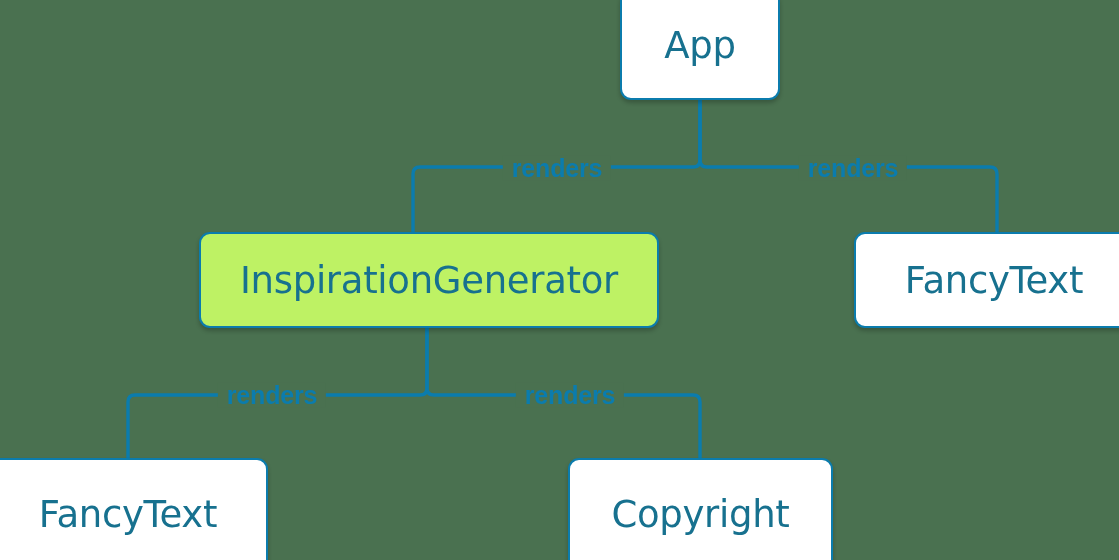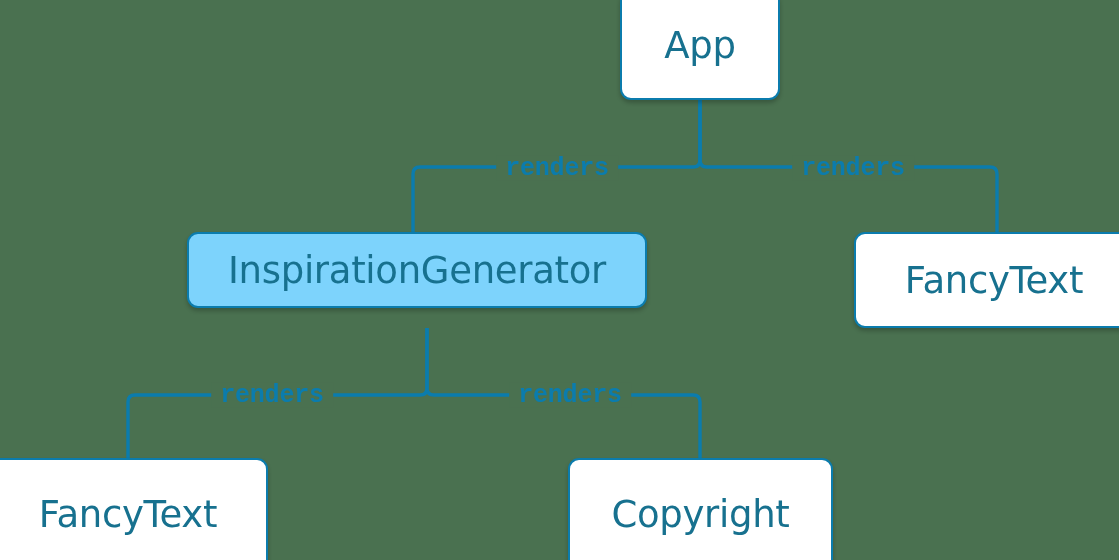--- a/index.html
+++ b/index.html
@@ -35,21 +35,21 @@
     stroke: #0b7cad;
     stroke-width: 3.4;
     stroke-linecap: butt;
     stroke-linejoin: round;
   }
 
   
   .edge-label {
     position: absolute;
     color: #0b7cad;
-    font-family: Liberation Mono, monospace;
+    font-family: Liberation Sans, sans-serif;
     font-size: 25px;
     font-weight: 600;
     letter-spacing: -0.2px;
     line-height: 1;
     white-space: nowrap;
     transform: translate(-50%, -50%);
     background: #4a7150;
     padding: 0 9px;
   }
 
@@ -89,21 +89,21 @@
   </svg>
 
   <div class="edge-label" style="left: 557px; top: 168px; background: rgb(74, 113, 80); color: rgb(11, 124, 173);">renders</div>
   <div class="edge-label" style="left: 853px; top: 168px; background: rgb(74, 113, 80); color: rgb(11, 124, 173);">renders</div>
   <div class="edge-label" style="left: 272px; top: 395px; background: rgb(74, 113, 80); color: rgb(11, 124, 173);">renders</div>
   <div class="edge-label" style="left: 570px; top: 395px; background: rgb(74, 113, 80); color: rgb(11, 124, 173);">renders</div>
 
   <div class="node" style="left: 620px; top: -10px; width: 160px; height: 110px; background: rgb(255, 255, 255); border-color: rgb(11, 124, 173);">
     <span class="node-label" style="color: rgb(23, 113, 143);">App</span>
   </div>
-  <div class="node" style="left: 187px; top: 232px; width: 460px; height: 76px; background: #7dd3fc; border-color: rgb(11, 124, 173);">
+  <div class="node" style="left: 199px; top: 232px; width: 460px; height: 96px; background: #bef264; border-color: rgb(11, 124, 173);">
     <span class="node-label" style="color: rgb(23, 113, 143);">InspirationGenerator</span>
   </div>
   <div class="node" style="left: 854px; top: 232px; width: 280px; height: 96px; background: rgb(255, 255, 255); border-color: rgb(11, 124, 173);">
     <span class="node-label" style="color: rgb(23, 113, 143);">FancyText</span>
   </div>
   <div class="node" style="left: -12px; top: 458px; width: 280px; height: 112px; background: rgb(255, 255, 255); border-color: rgb(11, 124, 173);">
     <span class="node-label" style="color: rgb(23, 113, 143);">FancyText</span>
   </div>
   <div class="node" style="left: 568px; top: 458px; width: 265px; height: 112px; background: rgb(255, 255, 255); border-color: rgb(11, 124, 173);">
     <span class="node-label" style="color: rgb(23, 113, 143); text-align: right;">Copyright</span>

